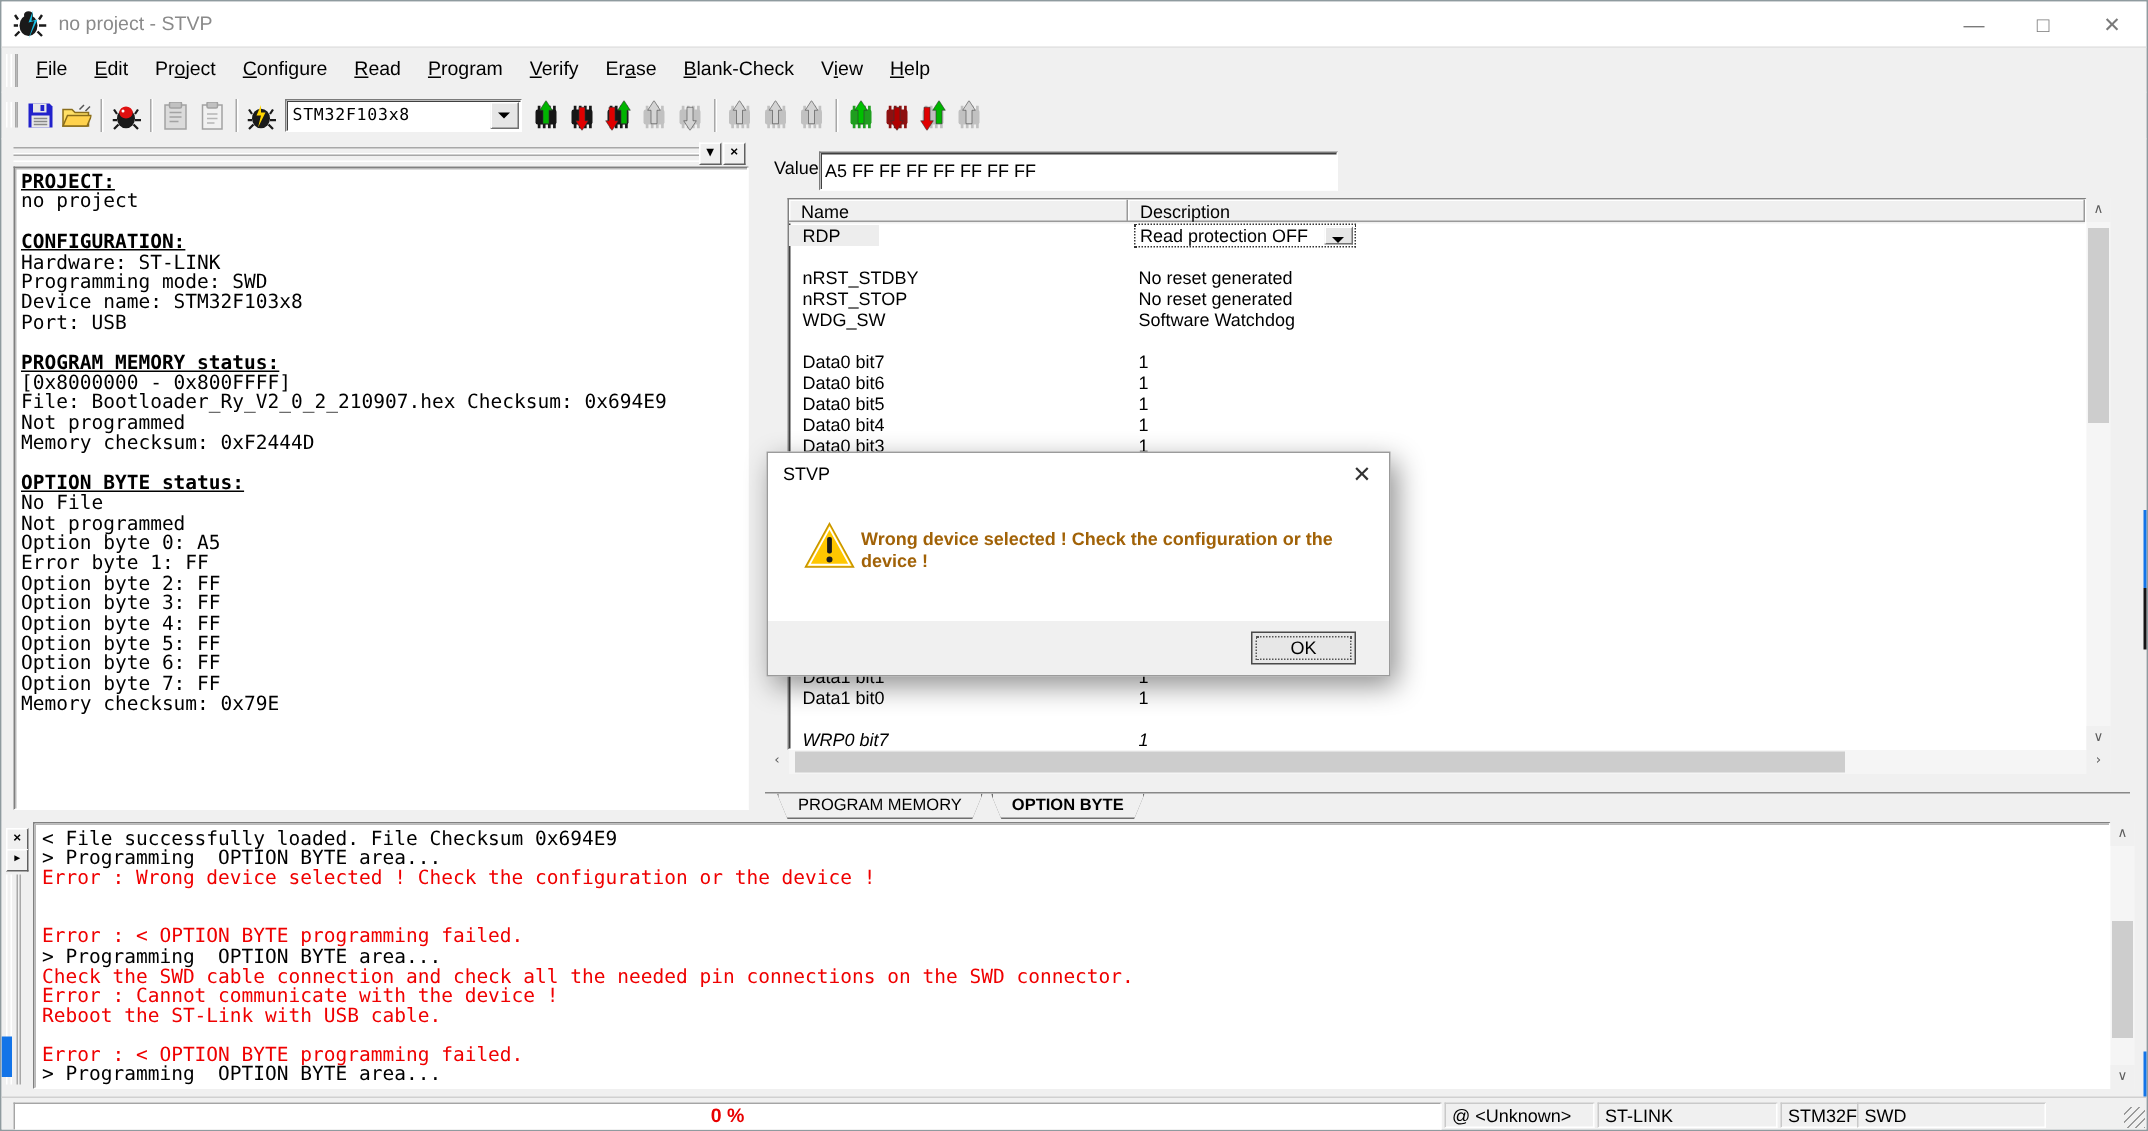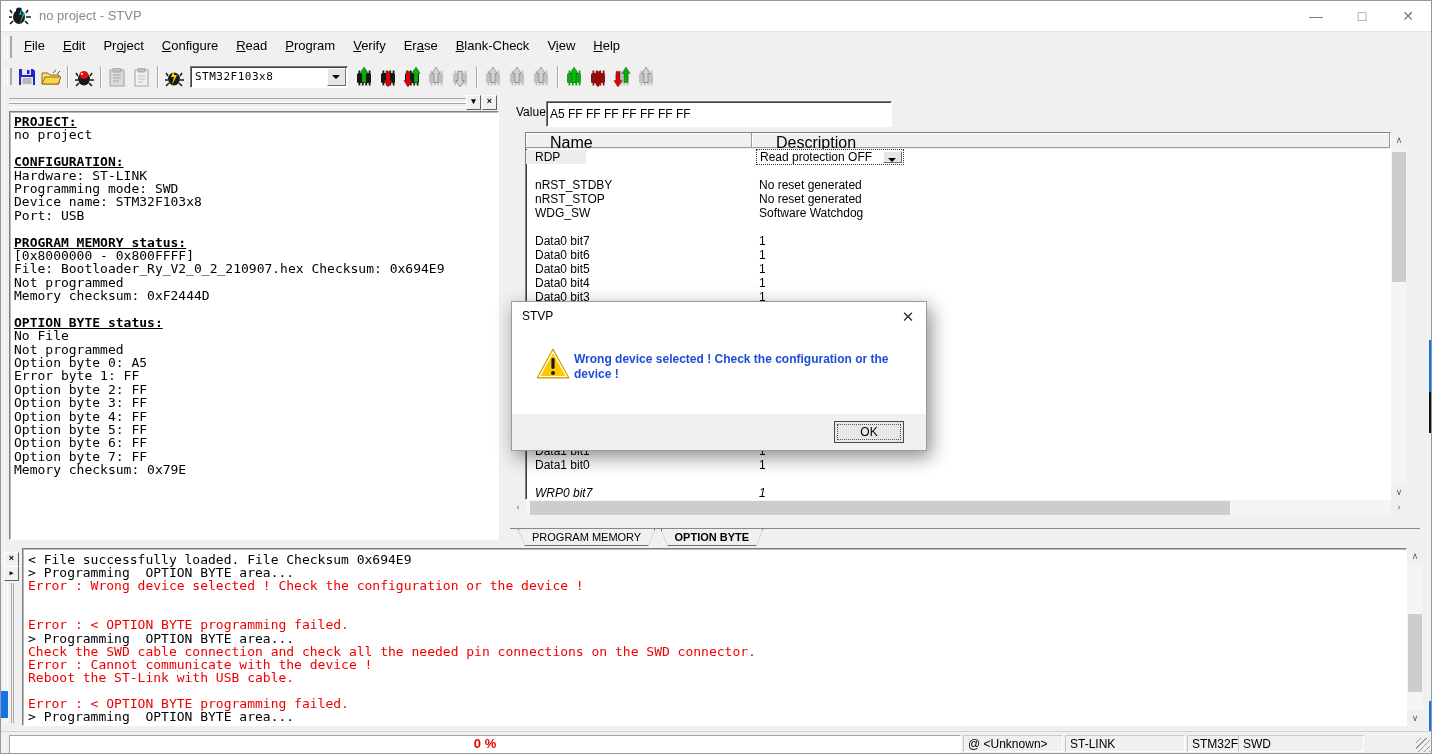--- a/index.html
+++ b/index.html
@@ -59,21 +59,21 @@
   #value-input{position:absolute;left:545px;top:9px;width:346px;height:26px;
         font-family:"Liberation Sans",sans-serif;font-size:12px;padding:1px 3px;
         box-sizing:border-box;background:#fff;border:1px solid #7b7b7b;
         border-bottom-color:#fff;border-right-color:#fff;box-shadow:inset 1px 1px 0 #404040;outline:none;}
   #obtable{position:absolute;left:524px;top:40px;width:866px;height:368px;
         background:#fff;border:1px solid #808080;border-bottom-color:#fff;
         border-right-color:#fff;box-shadow:inset 1px 1px 0 #404040;box-sizing:border-box;overflow:hidden;}
   #obhead{position:absolute;left:0;top:0;right:0;height:16px;background:#f0f0f0;}
   .hcell{position:absolute;top:0;height:15px;border-right:1px solid #9a9a9a;
         border-bottom:1px solid #9a9a9a;box-shadow:inset 1px 1px 0 #fff;
-        padding:1px 0 0 24px;box-sizing:border-box;font-size:16px;}
+        padding:1px 0 0 8px;box-sizing:border-box;font-size:12px;}
   #obrows{position:absolute;left:0;top:17px;right:0;bottom:0;}
   .obrow{position:absolute;left:0;right:0;height:14px;font-size:12px;}
   .obrow .nc{position:absolute;left:0;width:226px;padding-left:9px;box-sizing:border-box;
         height:14px;line-height:14px;overflow:hidden;}
   .obrow .dc{position:absolute;left:226px;right:0;padding-left:7px;height:14px;line-height:14px;}
   .obrow.sel .nc{background:#ededed;width:60px;}
   #rdp-combo{position:absolute;left:4px;top:-1px;width:148px;height:16px;background:#fff;
         border:1px dotted #333;font-size:12px;line-height:14px;padding-left:3px;box-sizing:border-box;}
   
   .sb{position:absolute;background:#f5f5f5;}
@@ -114,21 +114,21 @@
         font-size:12px;line-height:16px;padding-left:4px;box-sizing:border-box;}
   #grip{position:absolute;right:1px;top:6px;width:14px;height:14px;
         background:repeating-linear-gradient(135deg,transparent 0 3px,#9a9a9a 3px 4px);}
   
   #dialog{position:absolute;left:510px;top:300px;width:416px;height:150px;background:#fff;
         border:1px solid #9b9b9b;box-shadow:4px 6px 18px rgba(0,0,0,.45);box-sizing:border-box;}
   #dlg-title{position:absolute;left:10px;top:7px;font-size:12px;}
   #dlg-close{position:absolute;right:8px;top:5px;width:20px;height:20px;color:#333;
         font-size:15px;text-align:center;line-height:20px;}
   #dlg-msg{position:absolute;left:62px;top:50px;width:340px;font-size:12px;font-weight:600;
-        line-height:15px;color:#1d4ed8;}
+        line-height:15px;color:#a16207;}
   #dlg-footer{position:absolute;left:0;right:0;bottom:0;height:36px;background:#f0f0f0;}
   #dlg-ok{position:absolute;right:22px;top:7px;width:70px;height:22px;background:#e7e7e7;
         border:1px solid #4a4a4a;outline:1px dotted #555;outline-offset:-4px;
         font-size:12px;text-align:center;line-height:20px;box-sizing:border-box;}
   
   .sliver{position:absolute;}
 </style>
 </head>
 <body>
 

